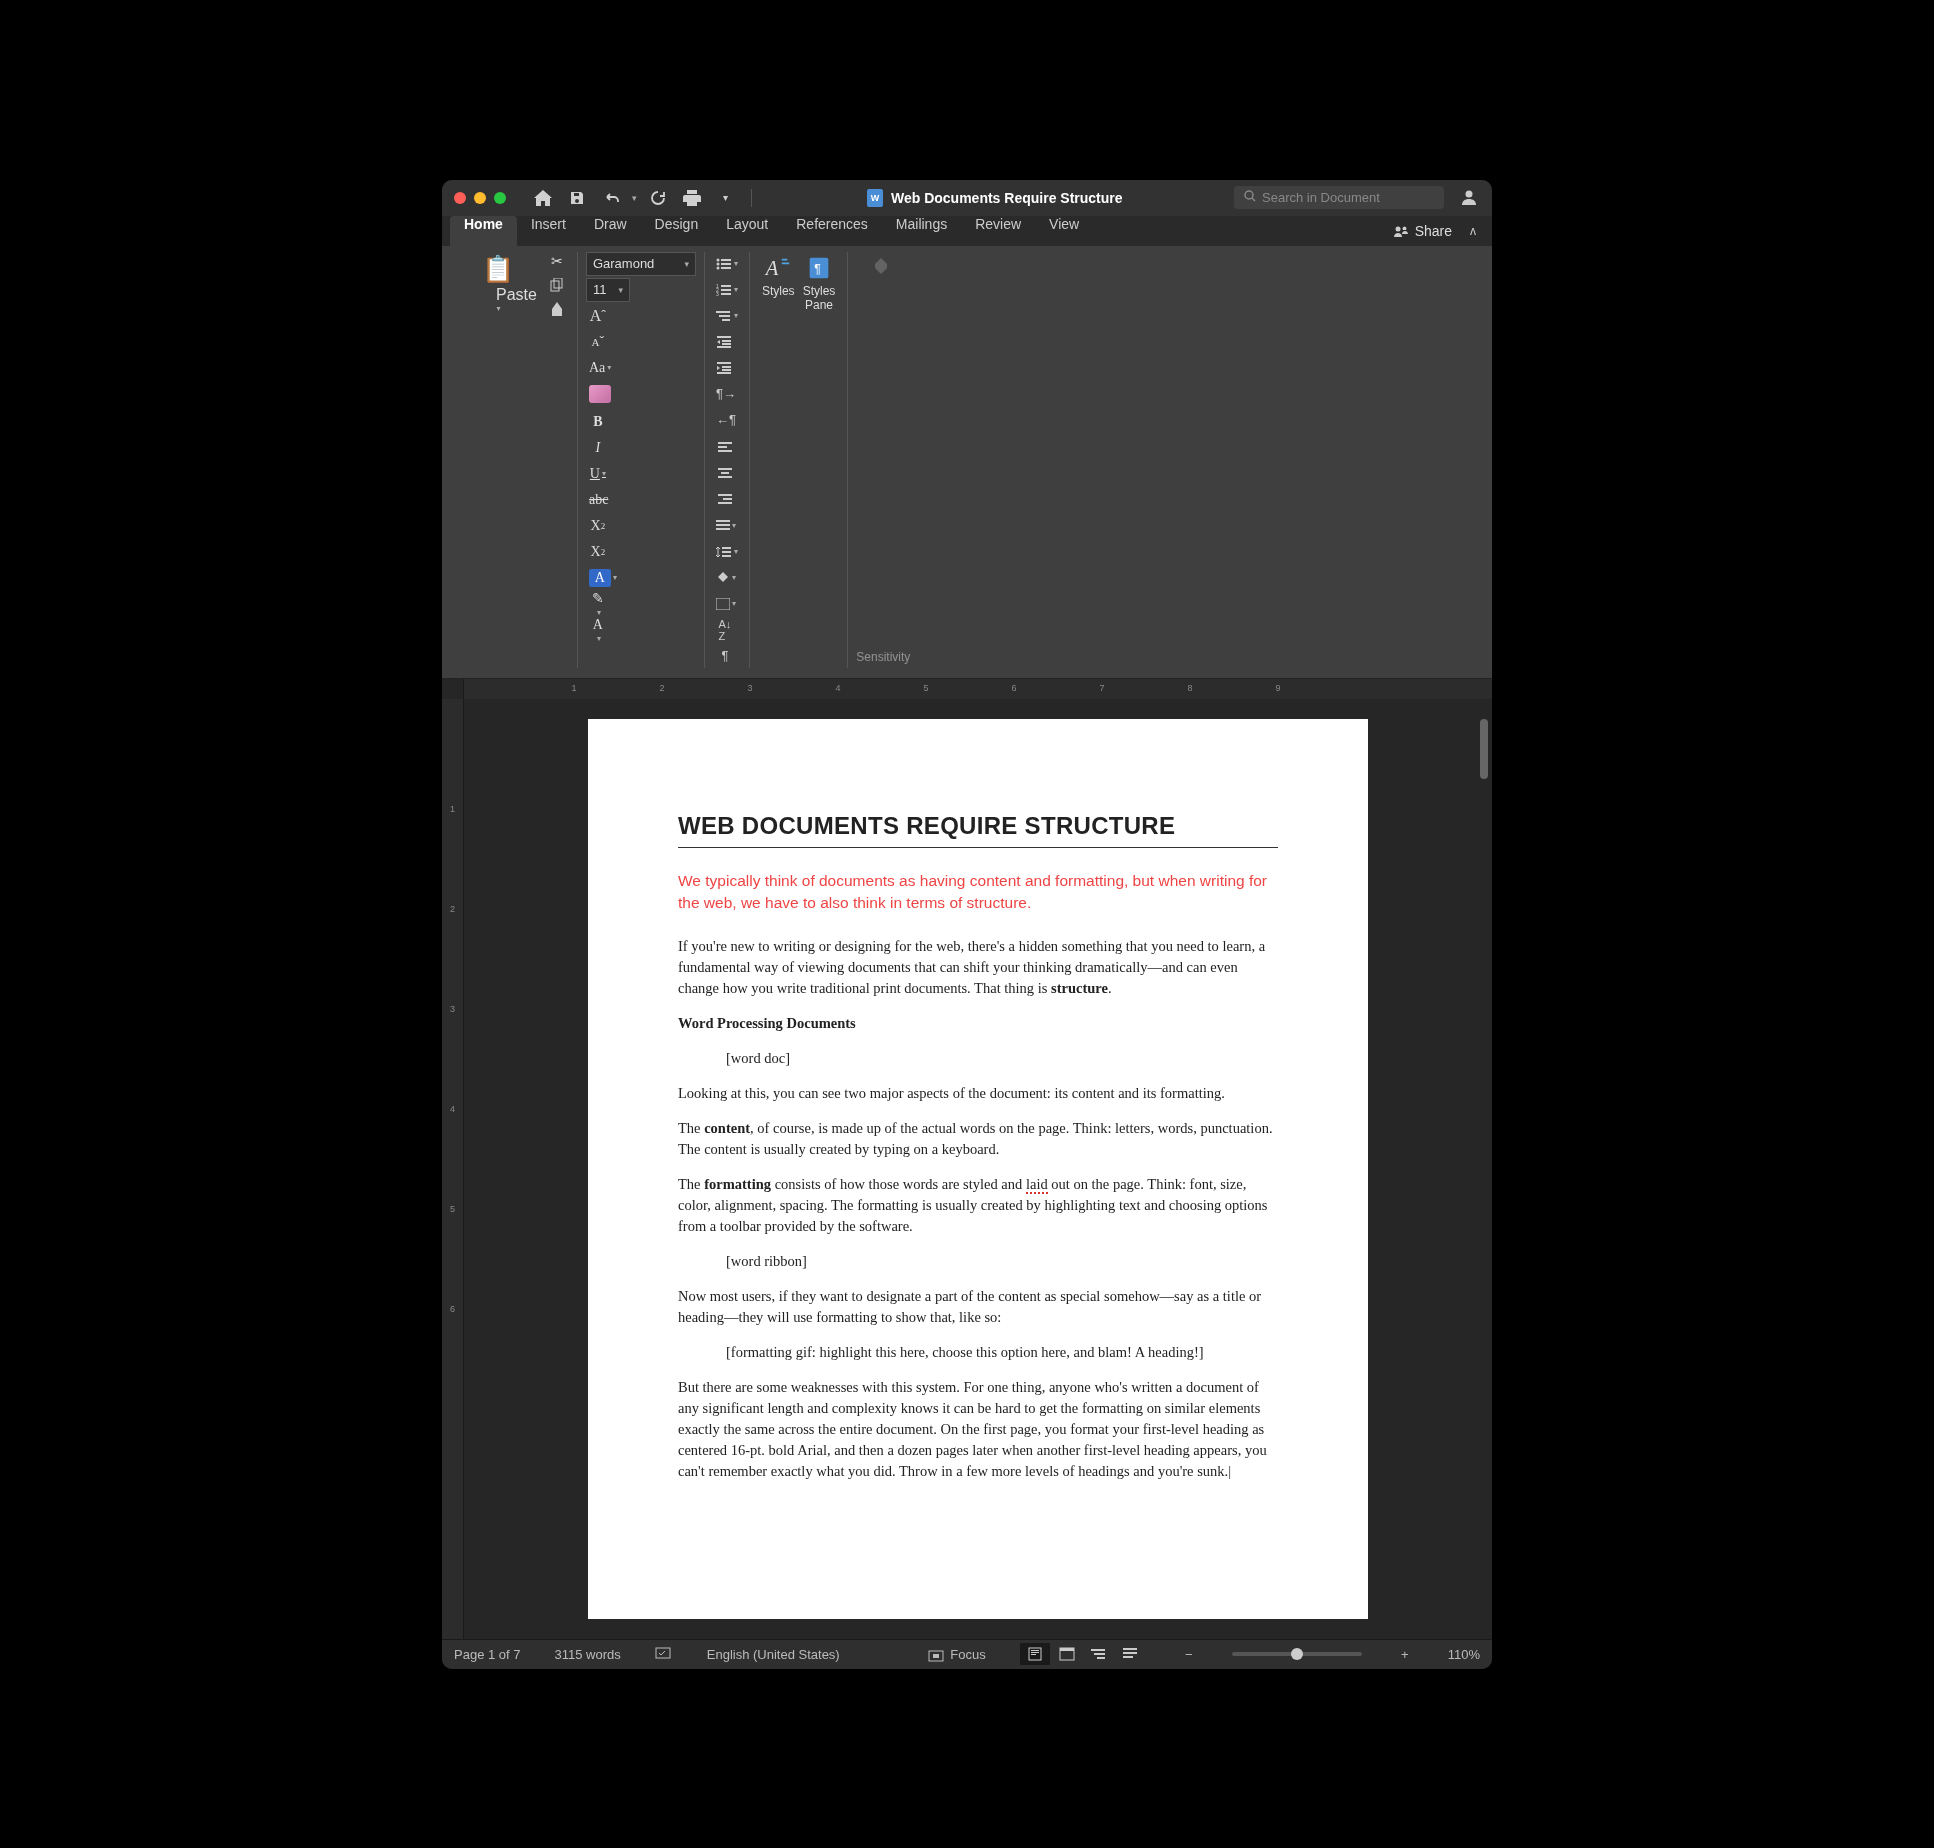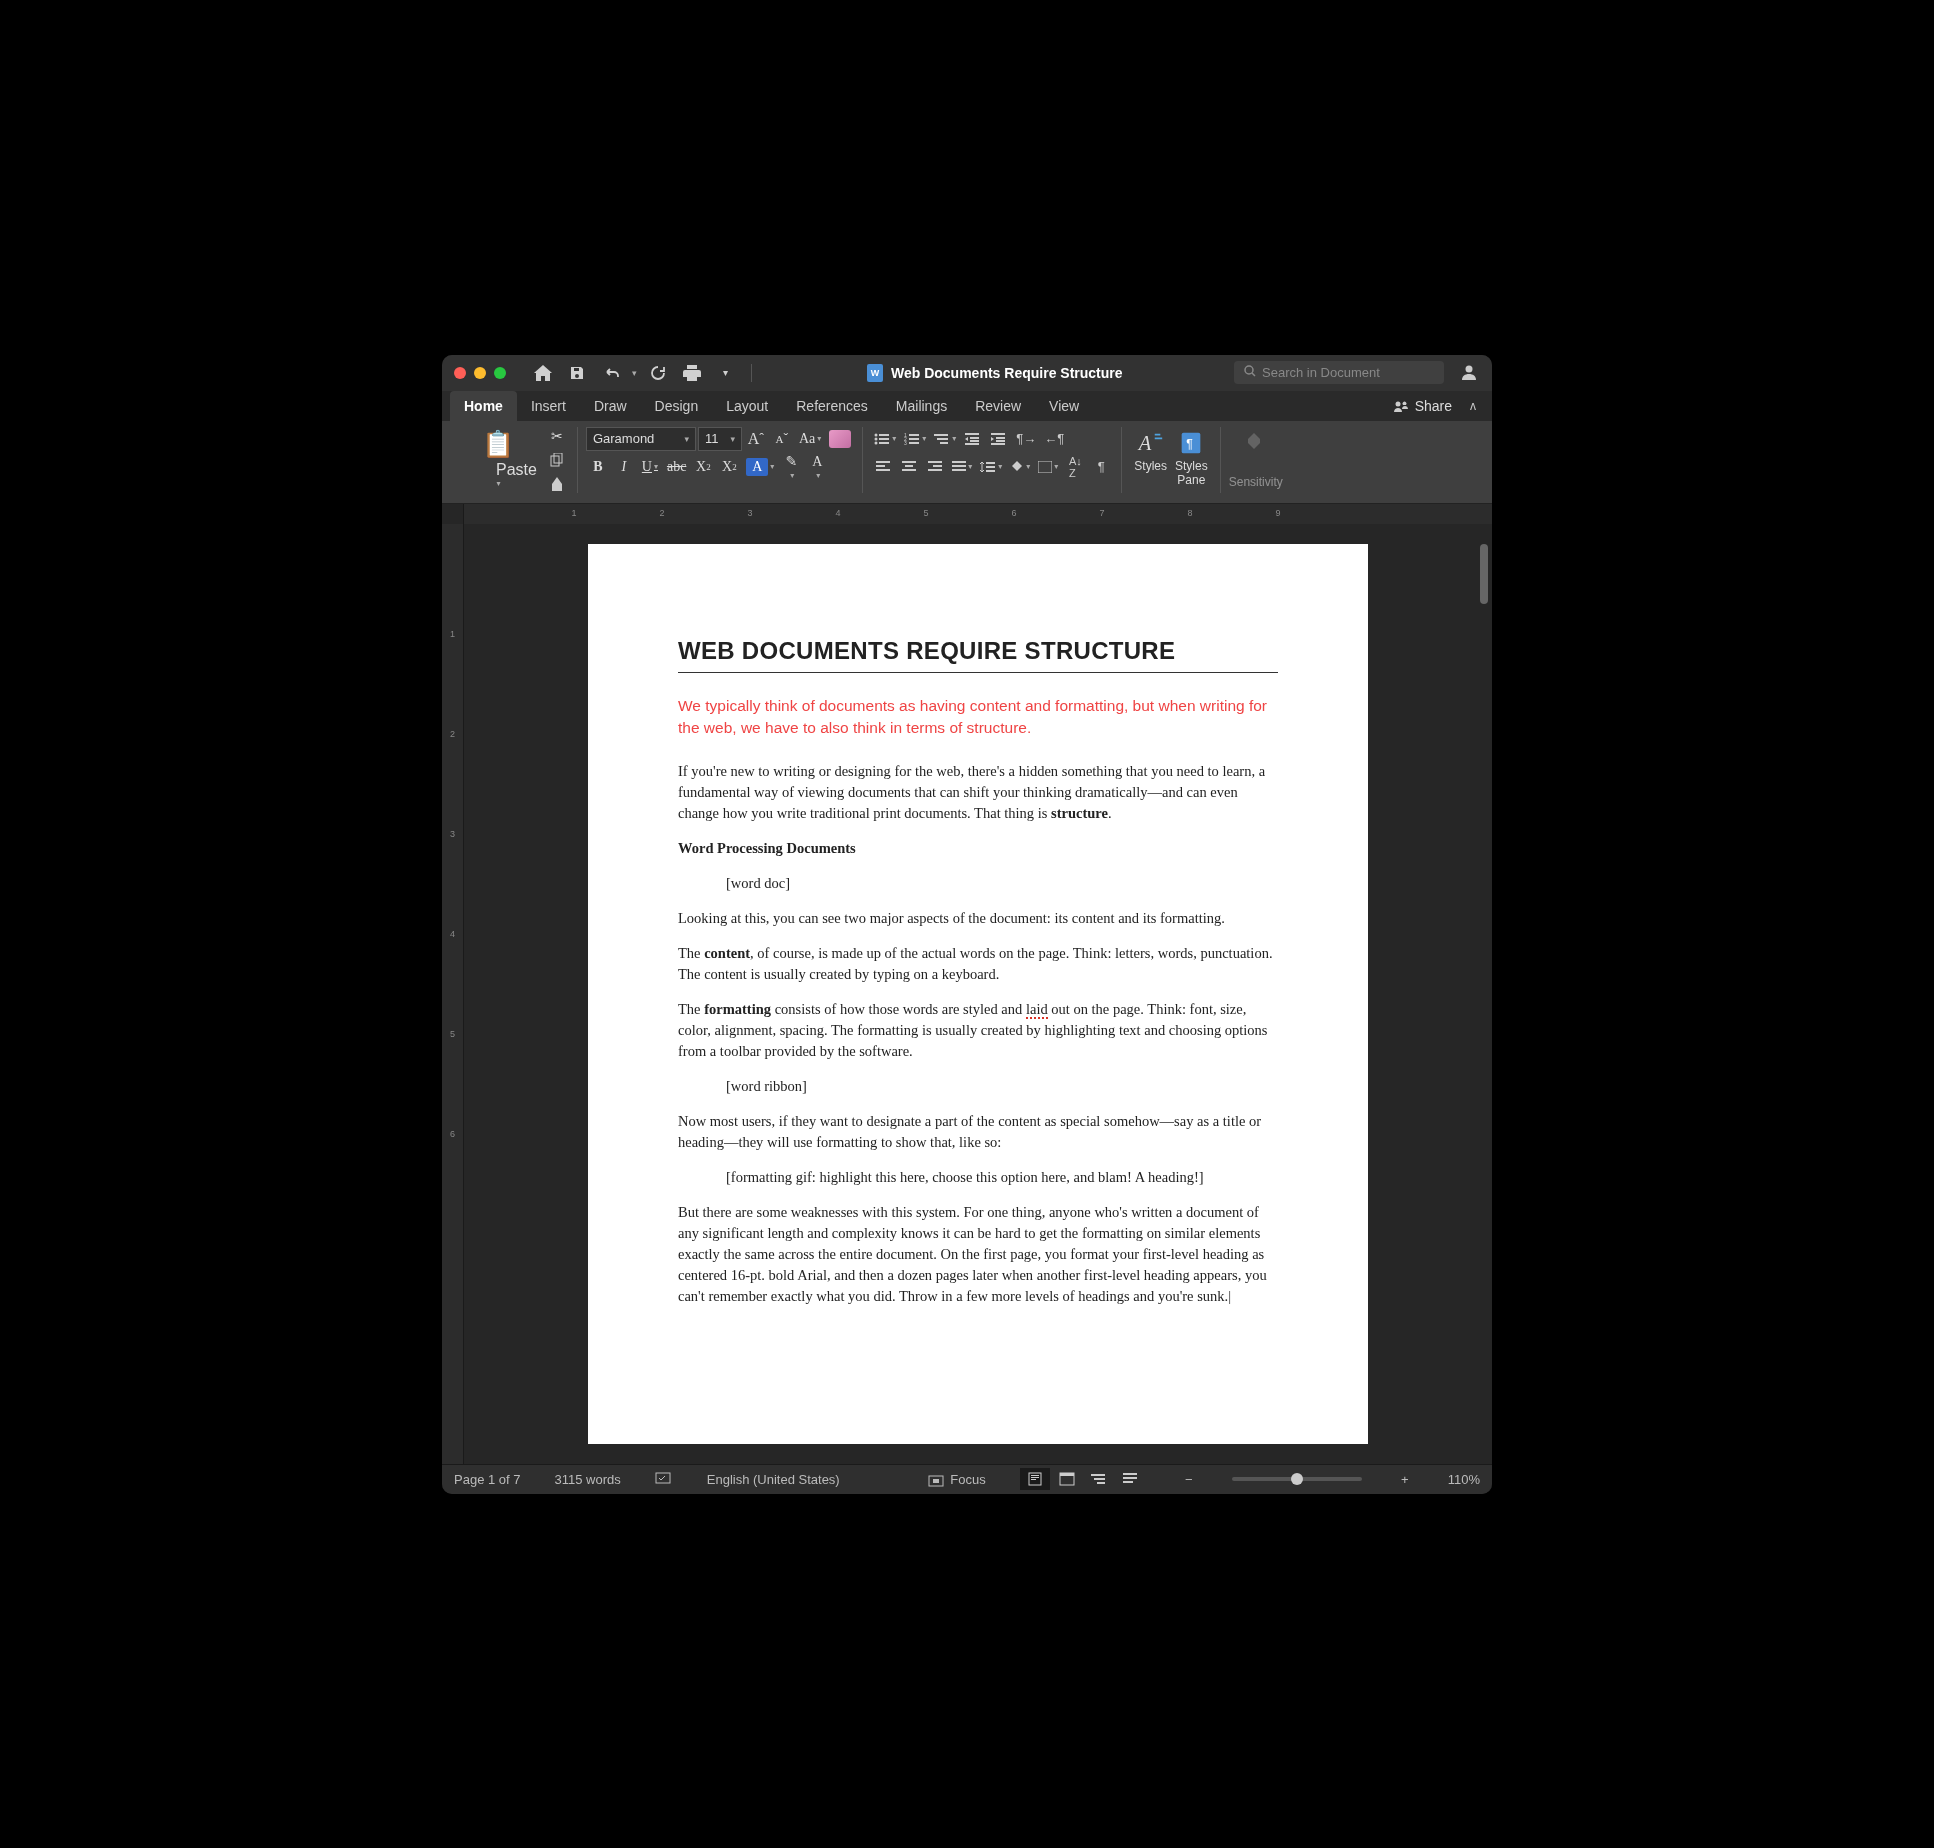--- a/index.html
+++ b/index.html
@@ -82,21 +82,20 @@
     .tabs-row {
       height: 30px;
       background: #2a2a2a;
       display: flex;
       align-items: stretch;
       padding: 0 8px;
     }
     .tab {
       padding: 0 14px;
       display: flex;
-      align-items: center;
       font-size: 14px;
       color: #ccc;
       cursor: default;
     }
     .tab.active {
       background: #3f3f3f;
       border-top-left-radius: 4px;
       border-top-right-radius: 4px;
       color: #fff;
       font-weight: 600;
@@ -130,21 +129,21 @@
       align-items: center;
       justify-content: center;
       color: #ddd;
       min-width: 24px;
       height: 24px;
       padding: 0 3px;
       font-size: 14px;
       cursor: default;
     }
     .r-btn.drop::after { content: "▾"; font-size: 8px; margin-left: 2px; color: #aaa; }
-    .r-row { display: flex; align-items: flex-start; gap: 2px; }
+    .r-row { display: flex; align-items: flex-start; gap: 2px; flex-direction: column; }
     .r-stack { display: flex; flex-direction: column; gap: 4px; }
 
     .paste-big {
       display: flex; flex-direction: column; align-items: center;
       padding: 4px 2px; color: #ddd;
     }
     .paste-icon { font-size: 26px; line-height:1; }
     .mini-icons { display:flex; flex-direction:column; gap:6px; margin-left: 6px; }
     .mini-icons .r-btn { height: 18px; }
 

